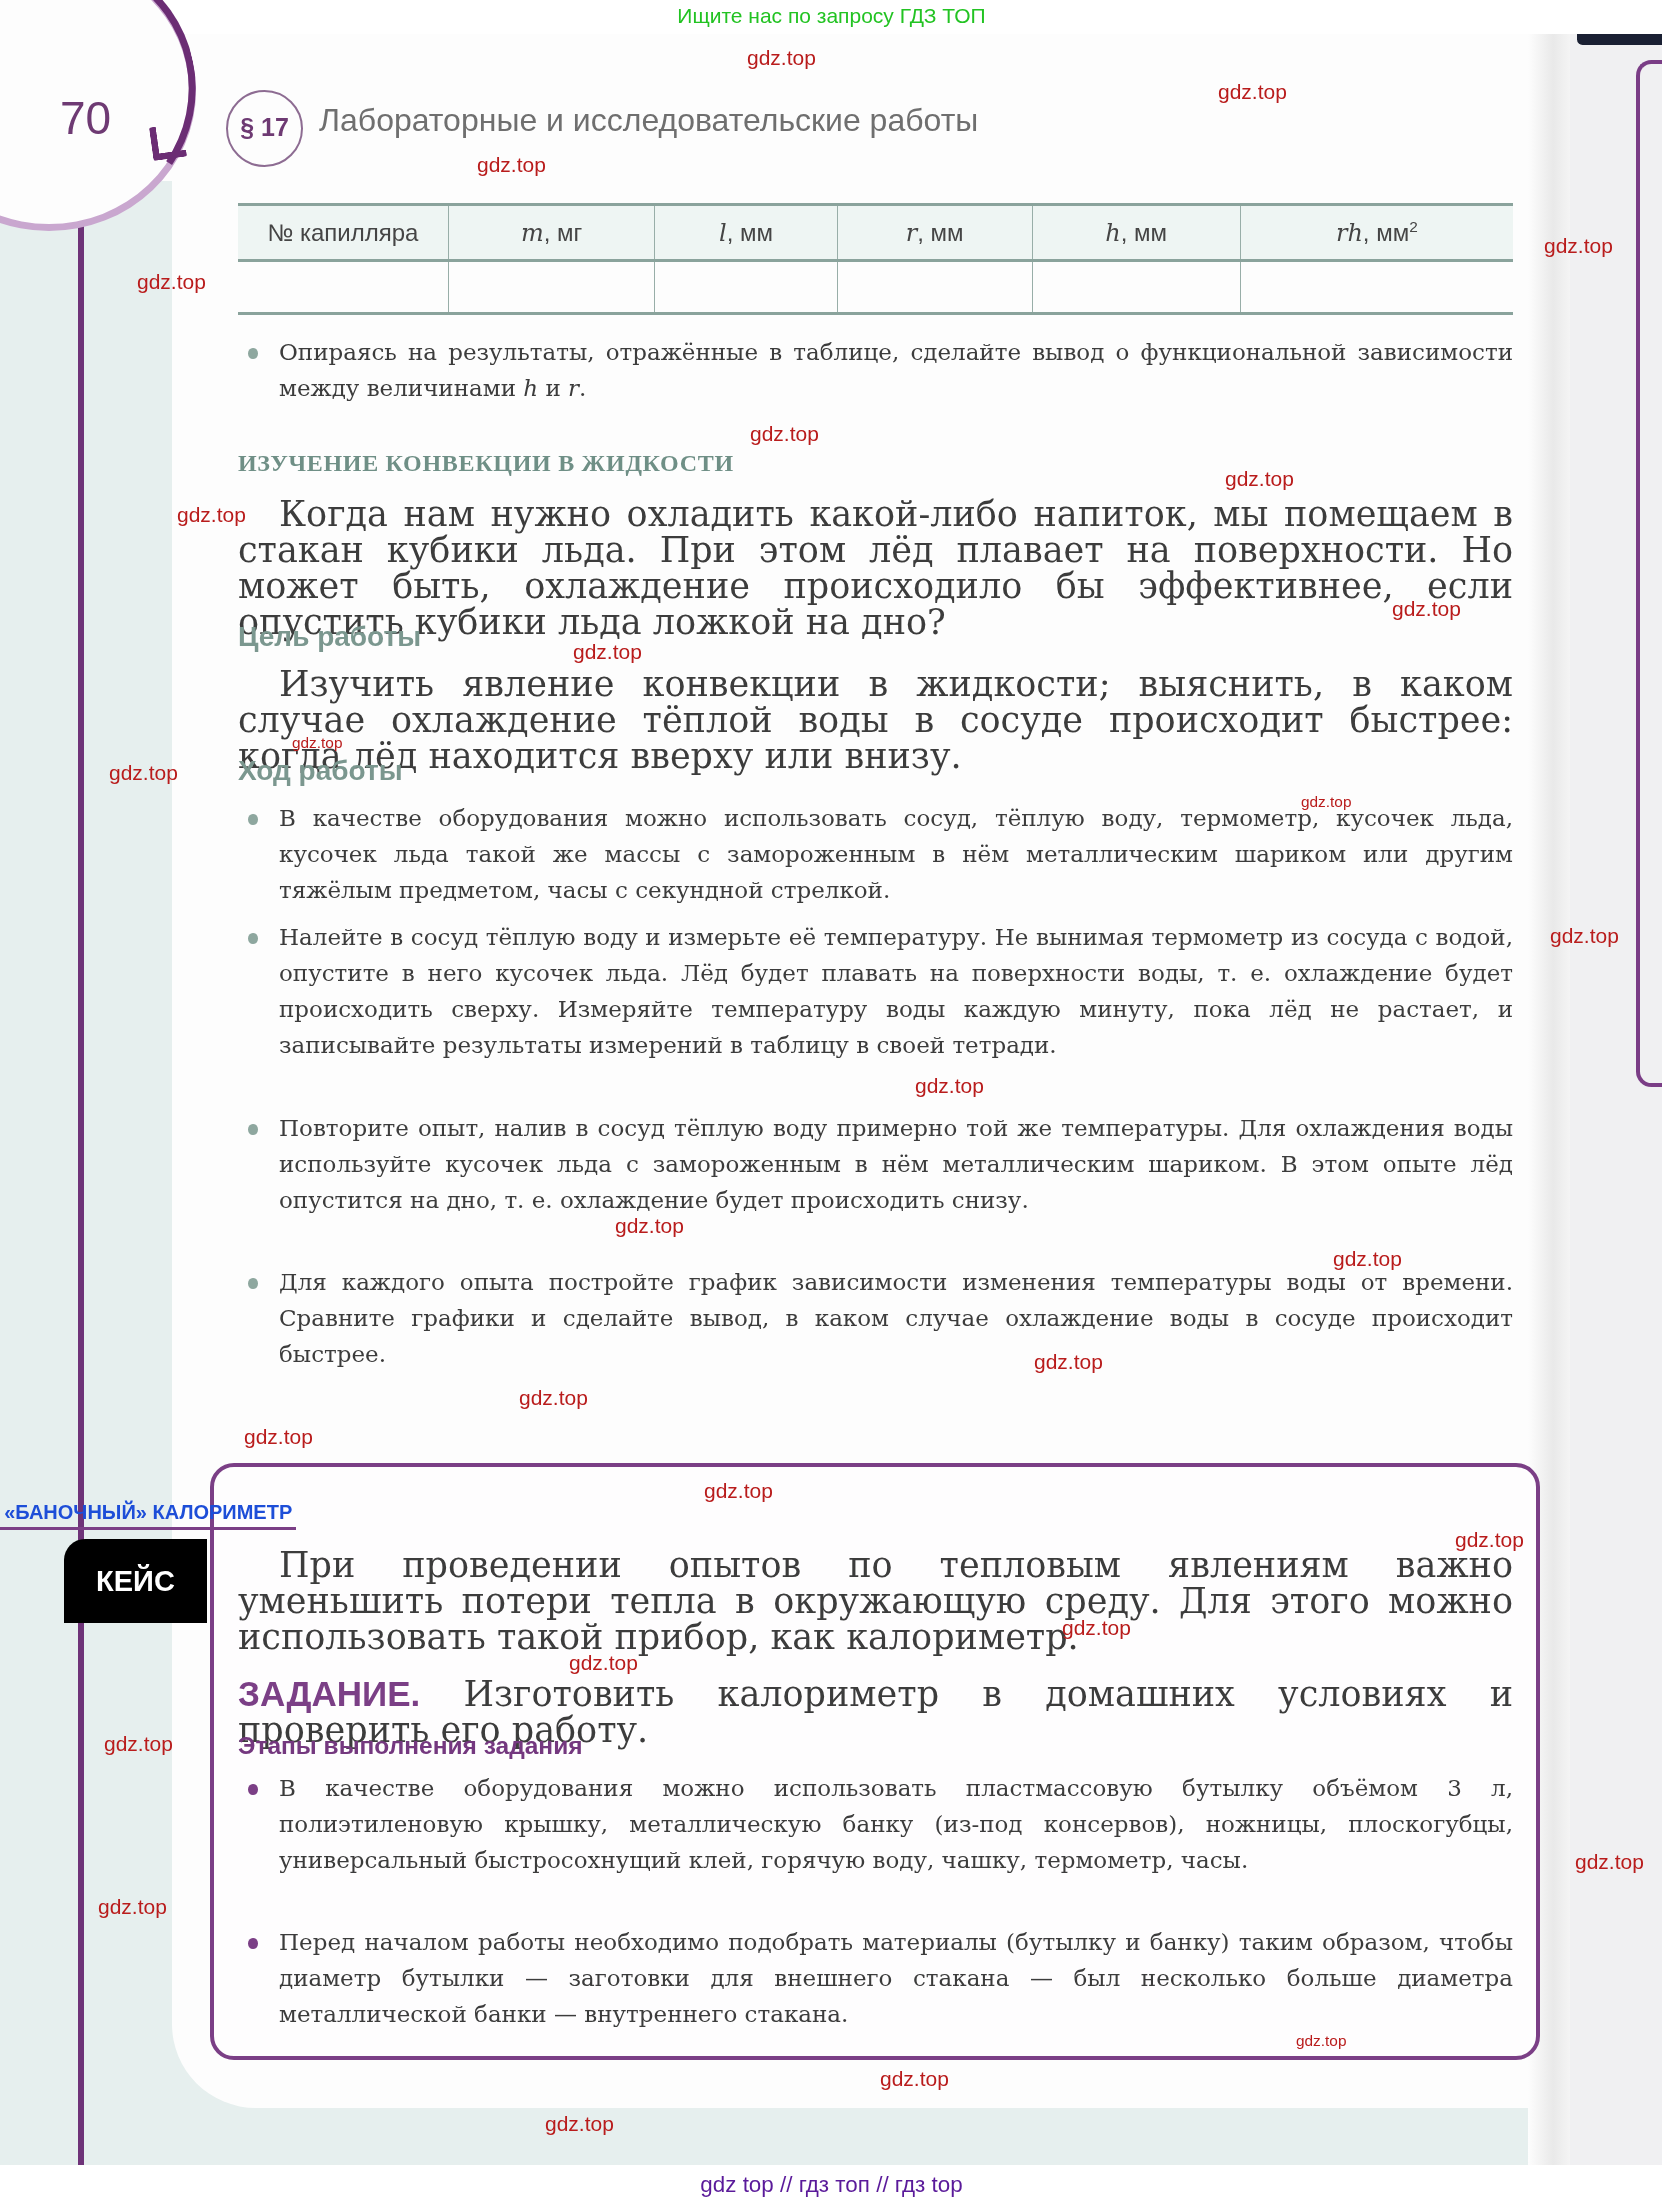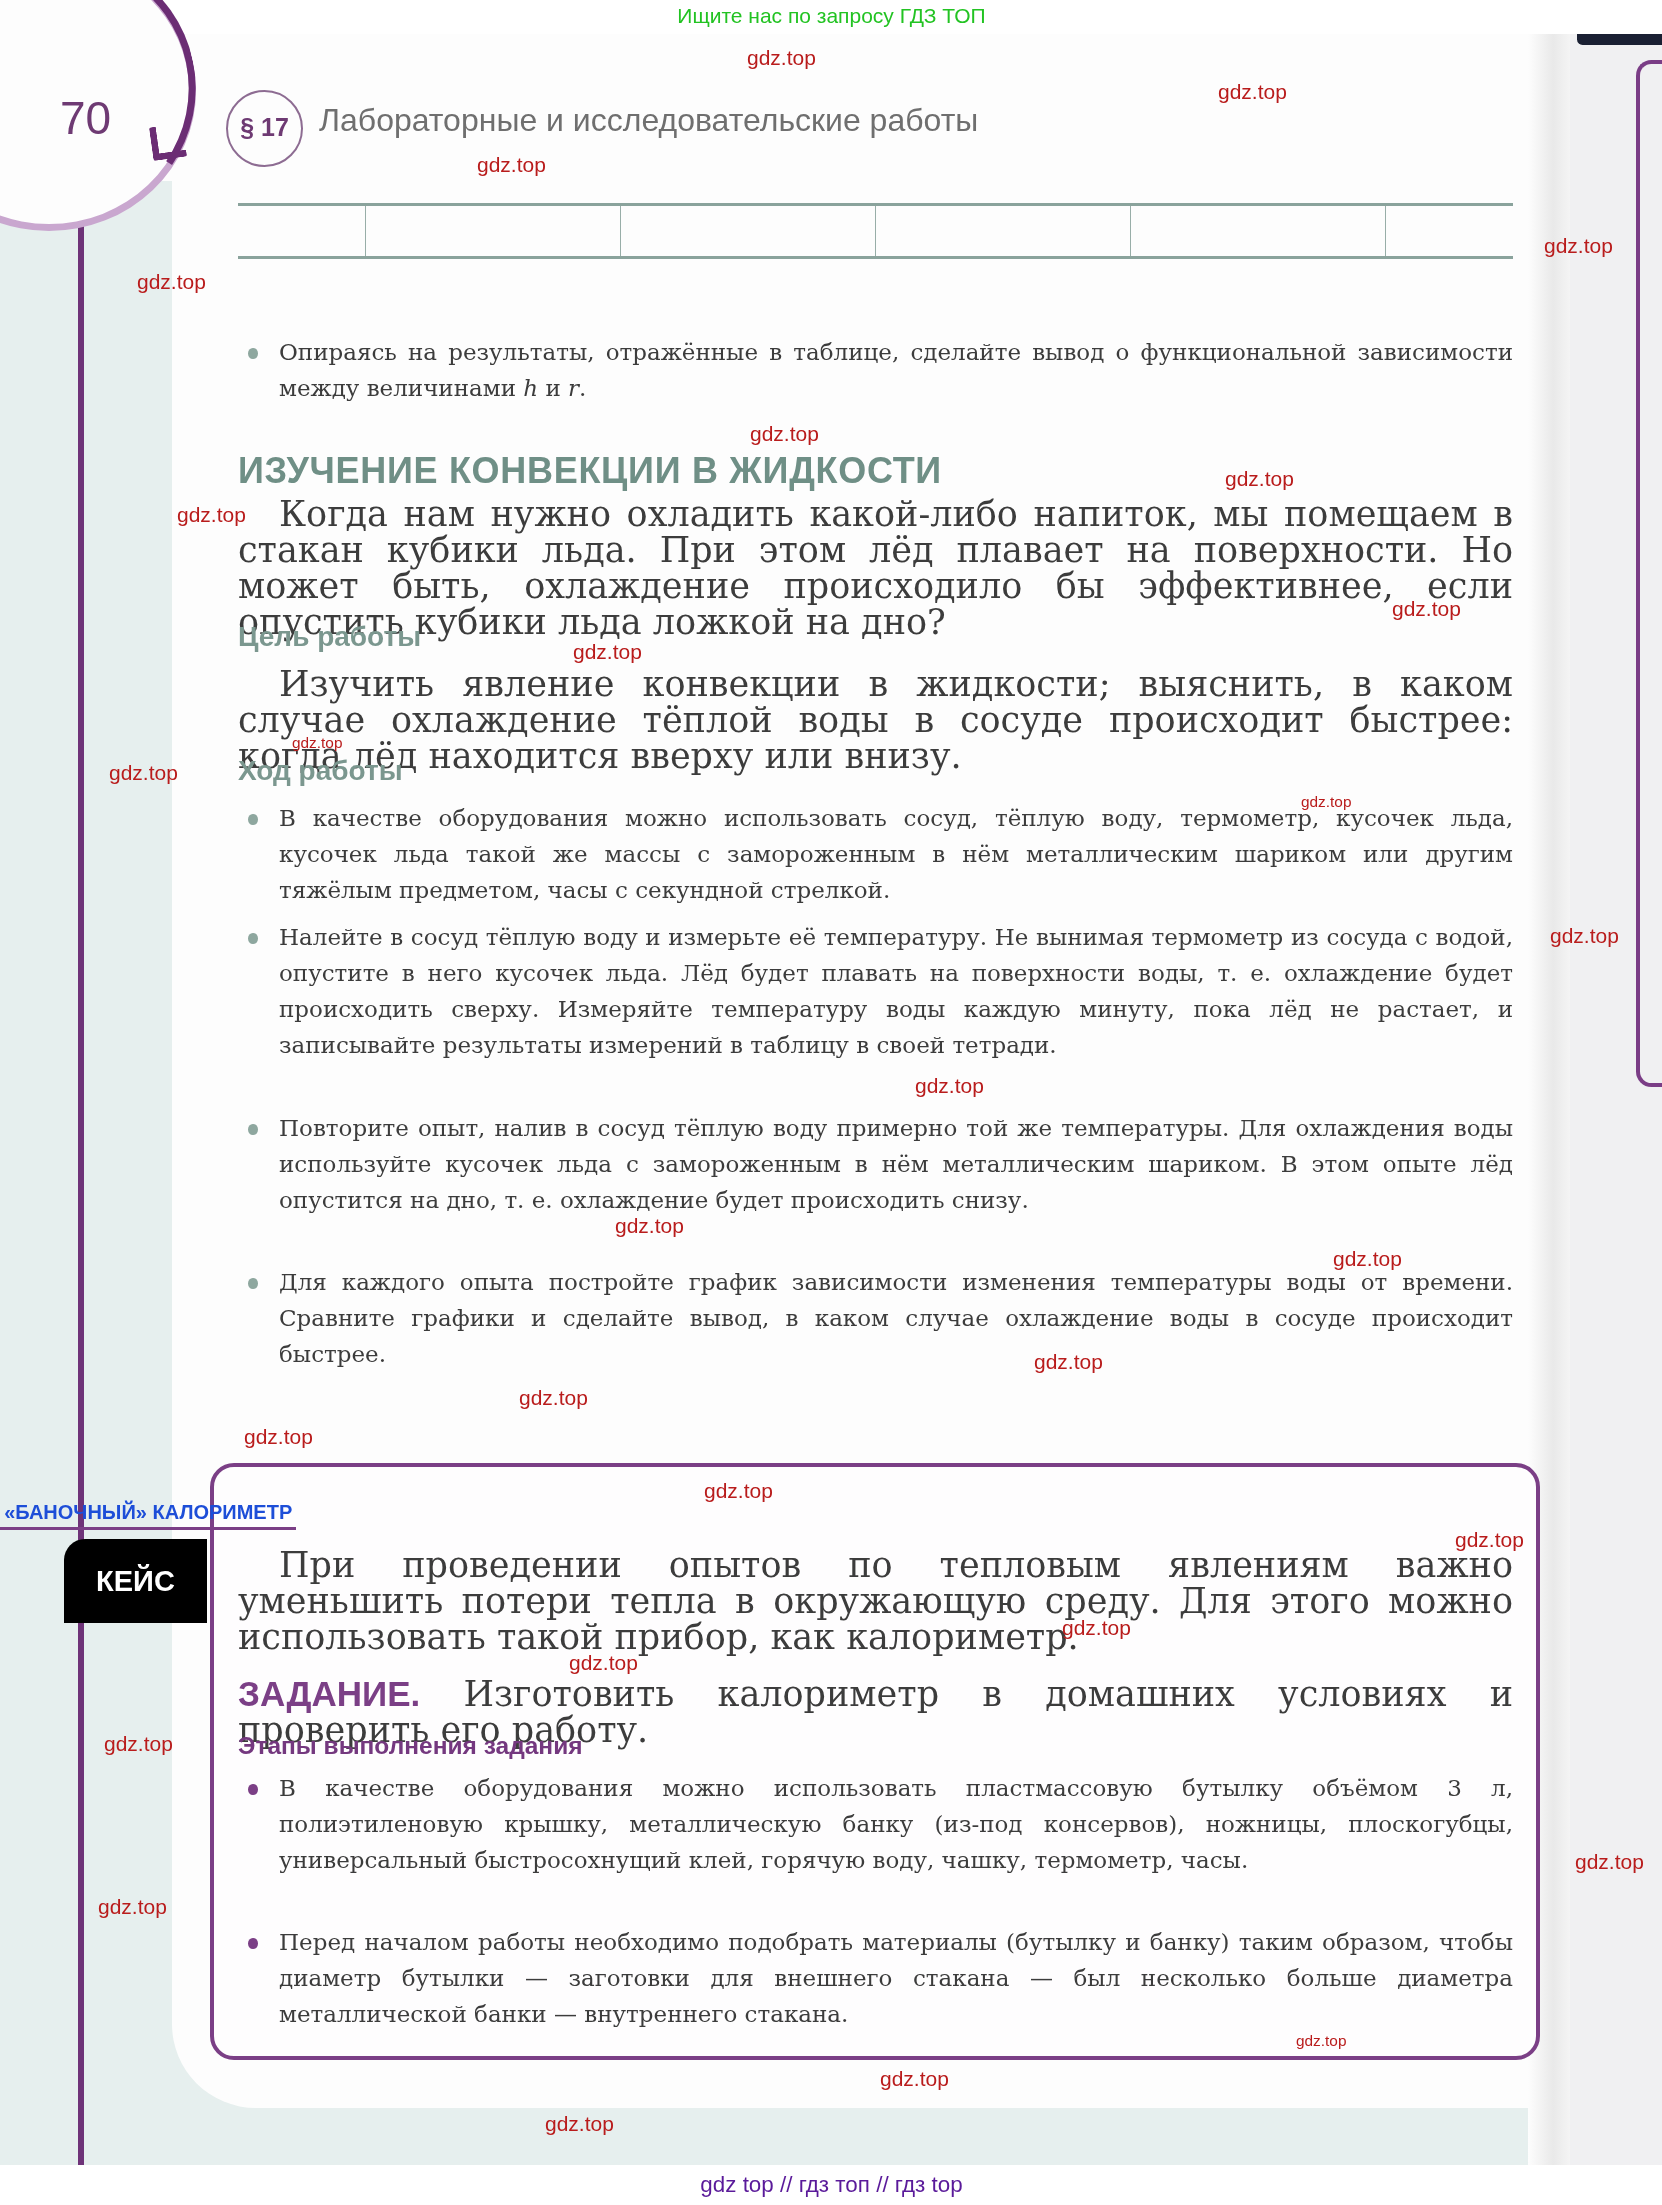--- a/index.html
+++ b/index.html
@@ -55,22 +55,22 @@
   .data-table sup { font-size: 15.4px; }
 
   
   .text { position: absolute; left: 238px; width: 1275px; font-size: 35px; line-height: 36px; color: #3c3c3c;
     text-align: justify; }
   .bullet { position: absolute; left: 238px; width: 1275px; padding-left: 41px; font-size: 23px; line-height: 36px;
     color: #3c3c3c; text-align: justify; }
   .bullet .dot { position: absolute; left: 9.8px; top: 14px; width: 9.8px; height: 11.2px; border-radius: 50%; background: #8ea79f; }
   .bullet.purple .dot { background: #7b3f86; }
   .indent { text-indent: 41px; }
-  .h-green-caps { position: absolute; left: 238px; font-family: Liberation Sans, sans-serif; font-weight: bold;
-    font-size: 36px; color: #6f8f86; letter-spacing: 0.7px; }
+  .h-green-caps { position: absolute; left: 238px; font-family: Liberation Serif, serif; font-weight: bold;
+    font-size: 24px; color: #6f8f86; letter-spacing: 0.7px; }
   .h-green { position: absolute; left: 238px; font-family: "Liberation Sans", sans-serif; font-weight: bold;
     font-size: 28px; color: #7b978f; }
 
   
   .case-box { position: absolute; left: 210px; top: 1463px; width: 1330px; height: 597px; border: 4.9px solid #7b3f86;
     border-radius: 24px; background: #fefdfe; }
   .case-tab { position: absolute; left: 64px; top: 1539px; width: 143px; height: 84px; background: #000000;
     border-radius: 21px 0 0 0; font-family: "Liberation Sans", sans-serif; font-weight: bold; font-size: 29px;
     color: #ffffff; text-align: center; line-height: 84px; }
   .case-title { position: absolute; left: 0; top: 1501px; width: 1663px; text-align: left; font-family: "Liberation Sans", sans-serif;
@@ -101,20 +101,28 @@
 <div class="arc-circle"></div>
 <div class="arc-dark"></div>
 <div class="arrow-head"></div>
 <div class="page-number">70</div>
 
 <div class="section-badge">§ 17</div>
 <div class="chapter-title">Лабораторные и исследовательские работы</div>
 
 <table class="data-table">
   <tbody>
+      <tr>
+    <th style="width:16.5%"><span>№ капилляра</span></th>
+    <th><i>m</i><span>, мг</span></th>
+    <th><i>l</i><span>, мм</span></th>
+    <th><i>r</i><span>, мм</span></th>
+    <th><i>h</i><span>, мм</span></th>
+    <th><i>rh</i><span>, мм</span><sup>2</sup></th>
+  </tr>
   <tr>
     <td></td>
     <td></td>
     <td></td>
     <td></td>
     <td></td>
     <td></td>
   </tr>
 </tbody>
   </table>

